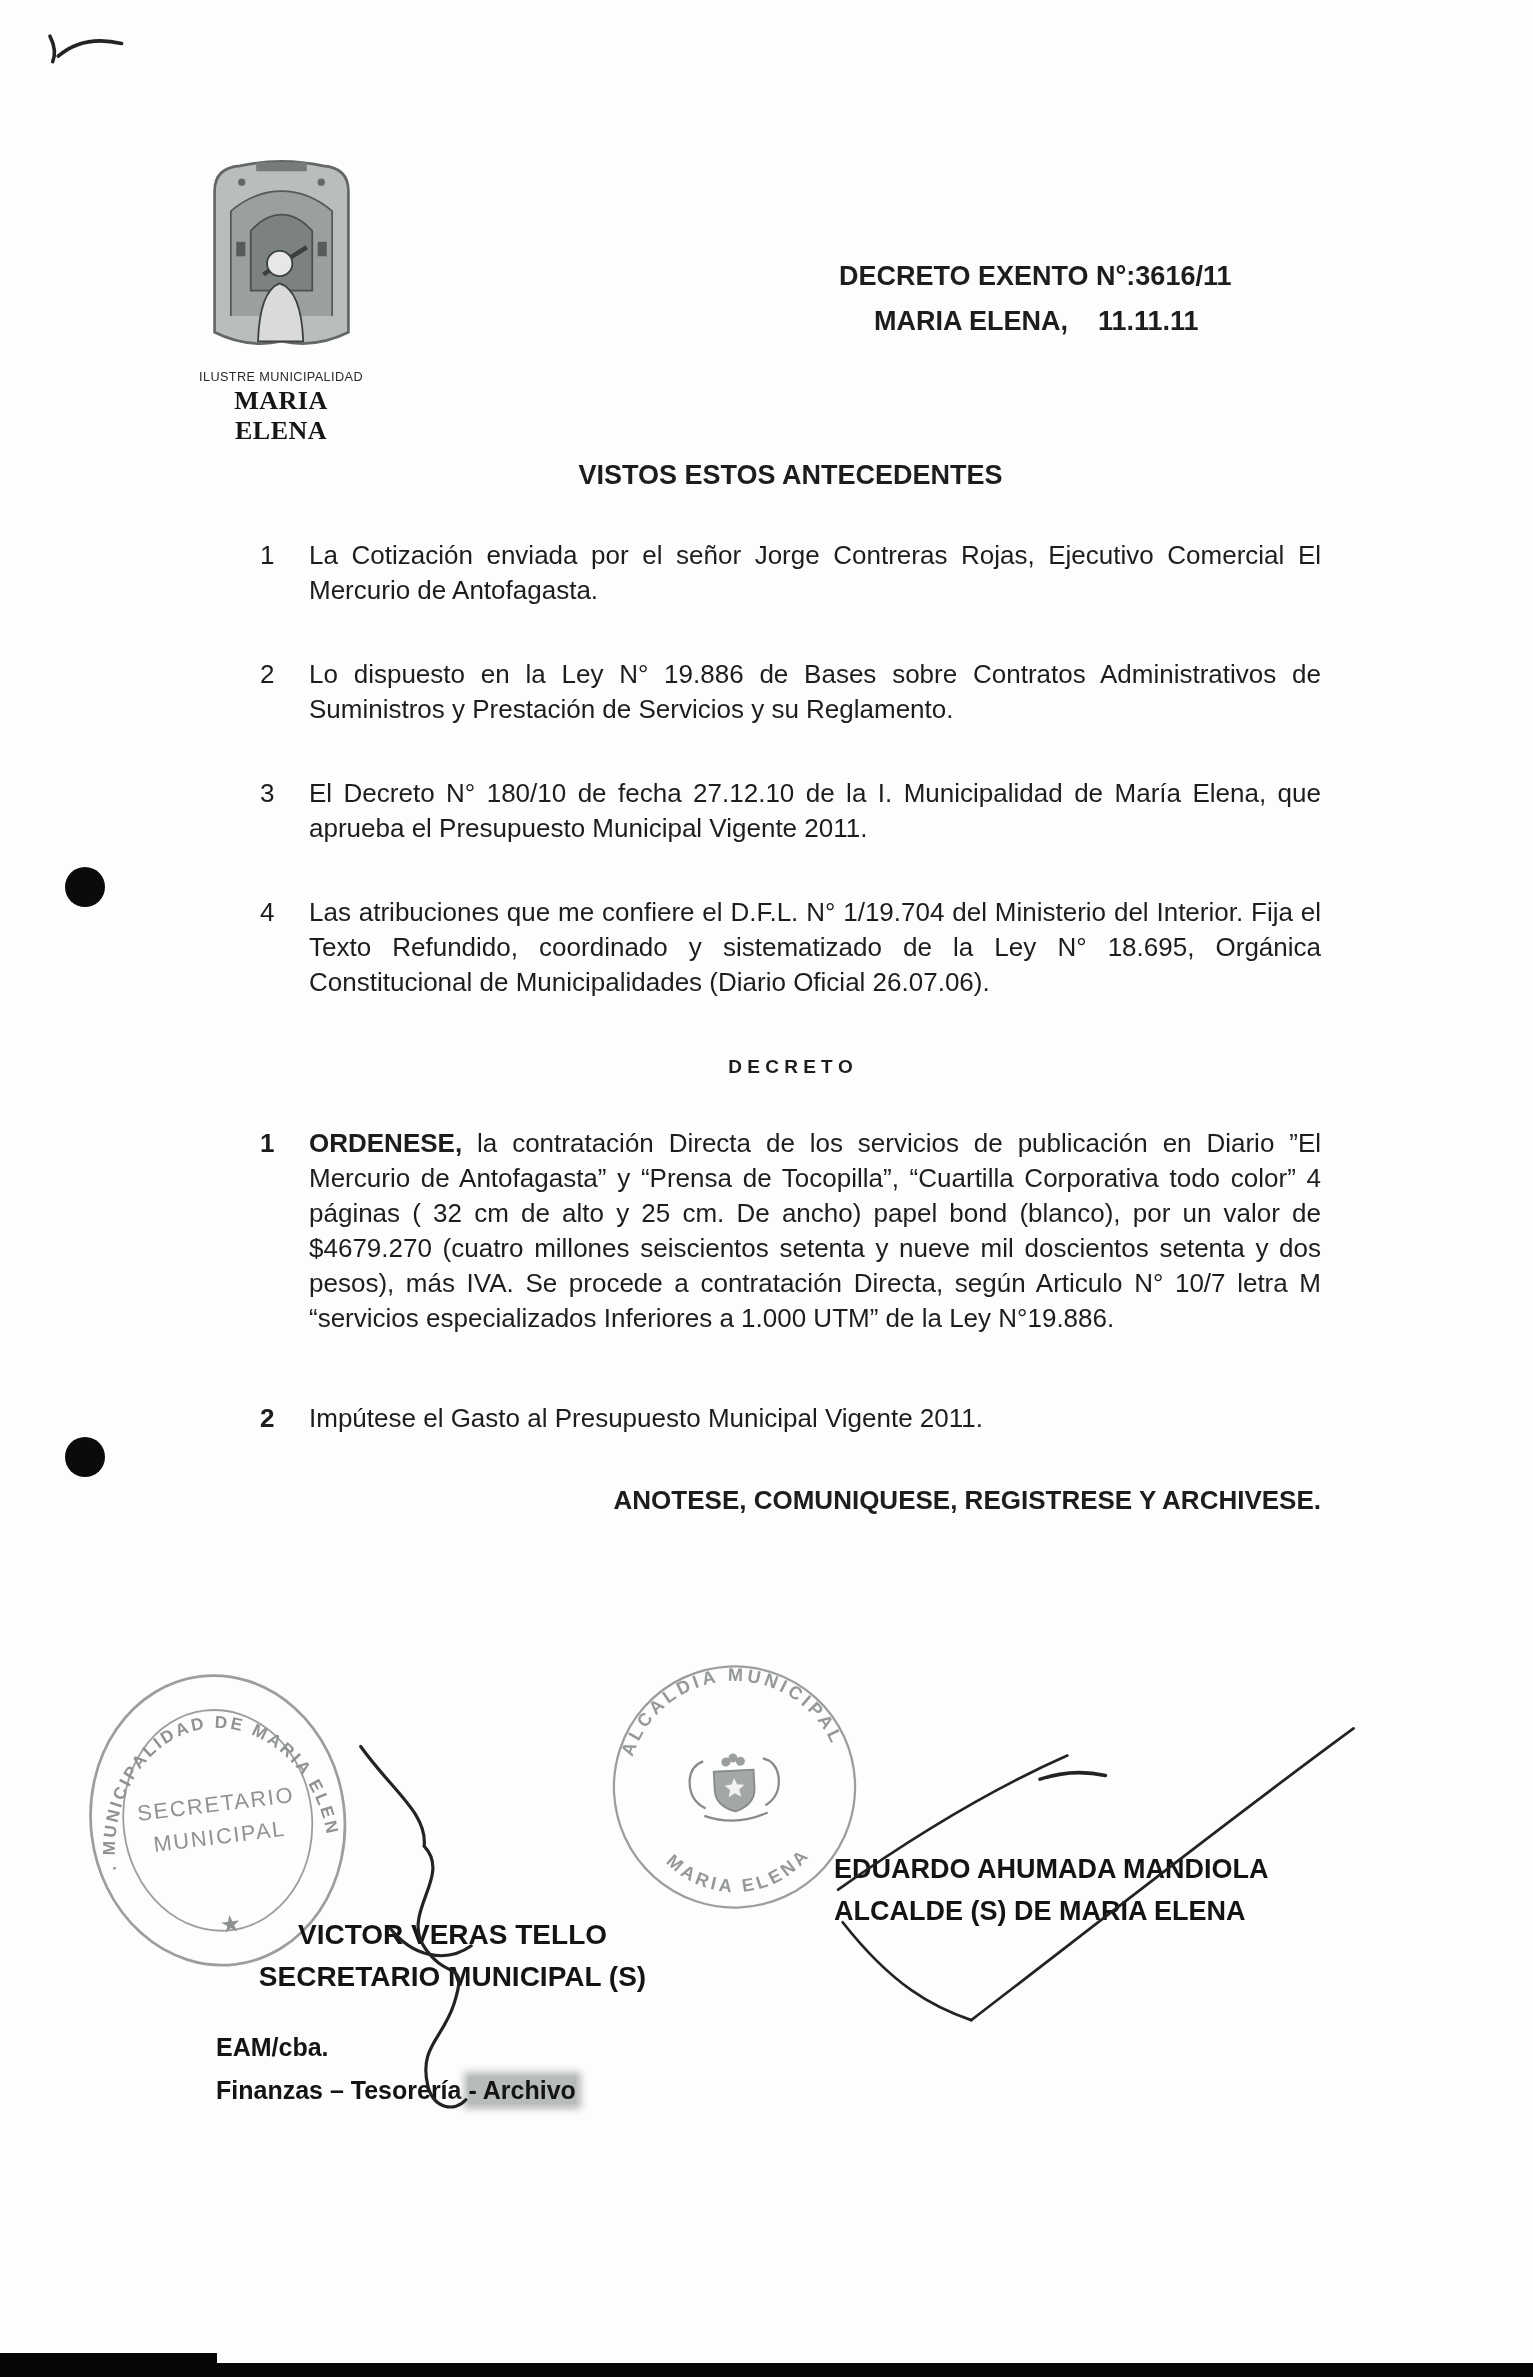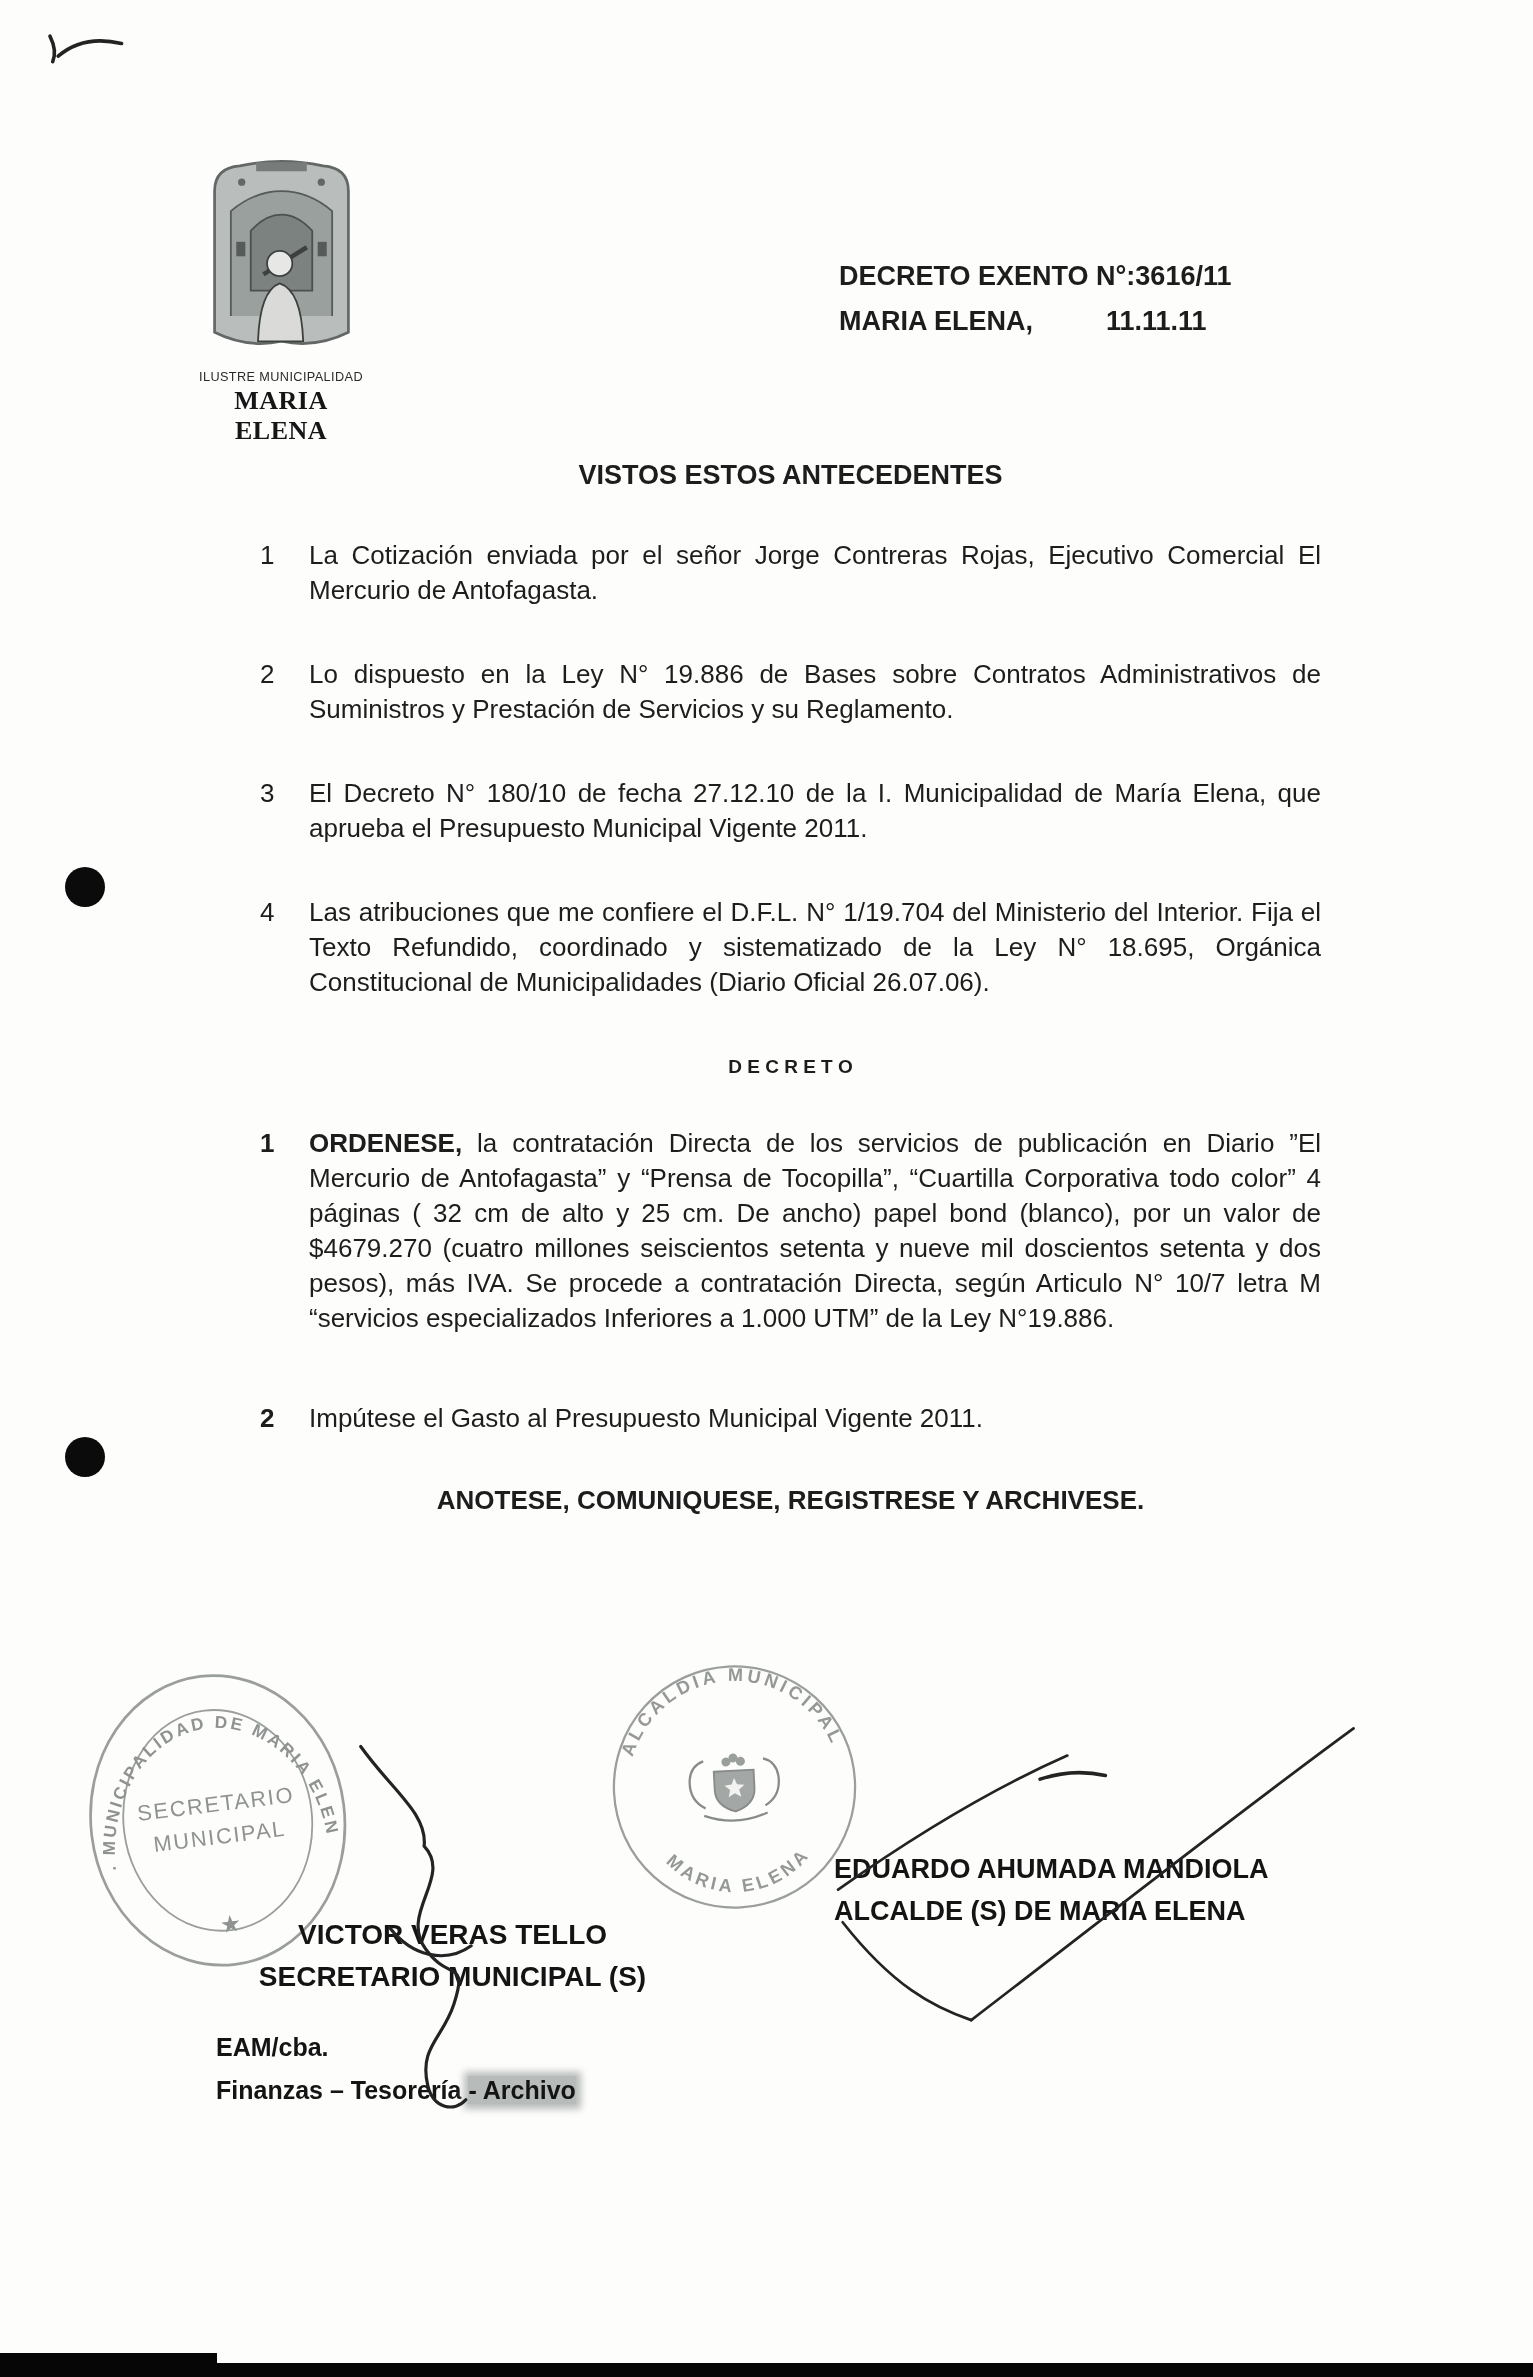--- a/index.html
+++ b/index.html
@@ -14,35 +14,35 @@
   .logo-block svg { display:block; margin:0 auto; }
   .logo-sub { font-size:12.7px; margin-top:7.2px; color:#2a2a2a; letter-spacing:0.4px; }
   .logo-city { font-family:"Liberation Serif", serif; font-weight:700; font-size:26px;
                letter-spacing:0.5px; margin-top:1.8px; color:#161616; }
 
   
   .decree-header { position:absolute; left:839px; top:254px; font-weight:700;
                    font-size:27px; line-height:45px; }
   .decree-header .row { display:flex; }
   .decree-header .row1 { }
-  .decree-header .row2 { gap:73px; }
+  .decree-header .row2 { gap:30px;margin-left:35px; }
 
   
   .content { position:absolute; left:260px; top:452px; width:1061px;
              font-size:26px; line-height:35px;margin-top:6px; }
   .section-title { text-align:center; font-weight:700; font-size:27px; margin:0 0 45px 0; }
   .item { display:flex; margin-bottom:49px; }
   .item .num { flex:0 0 49px; }
   .item .txt { flex:1; text-align:justify; }
   .decreto-title { text-align:center; font-weight:700; font-size:19px; margin:18px 0 42px 0; }
   .num-bold { font-weight:700; }
   .lead { font-weight:700; }
   .decreto-item-1 { margin-bottom:65px; }
   .decreto-item-2 { margin-bottom:0; }
-  .closing { text-align:center; font-weight:700; font-size:26px; margin-top:47px; }
+  .closing { text-align:right; font-weight:700; font-size:26px; margin-top:47px; }
 
   
   .stamp { position:absolute; }
   .stamp-left { left:80px; top:1664px; transform:rotate(-7deg); }
   .stamp-right { left:603px; top:1651px; transform:rotate(-3deg); }
   .ring-text { font-family:"Liberation Sans",sans-serif; font-size:19px; letter-spacing:3px;
                fill:#8e9290; font-weight:700; }
   .ring-text-r { font-family:"Liberation Sans",sans-serif; font-size:20px; letter-spacing:4px;
                fill:#949896; font-weight:700; }
   .stamp-inner { font-family:"Liberation Sans",sans-serif; font-size:24px; letter-spacing:2px;

